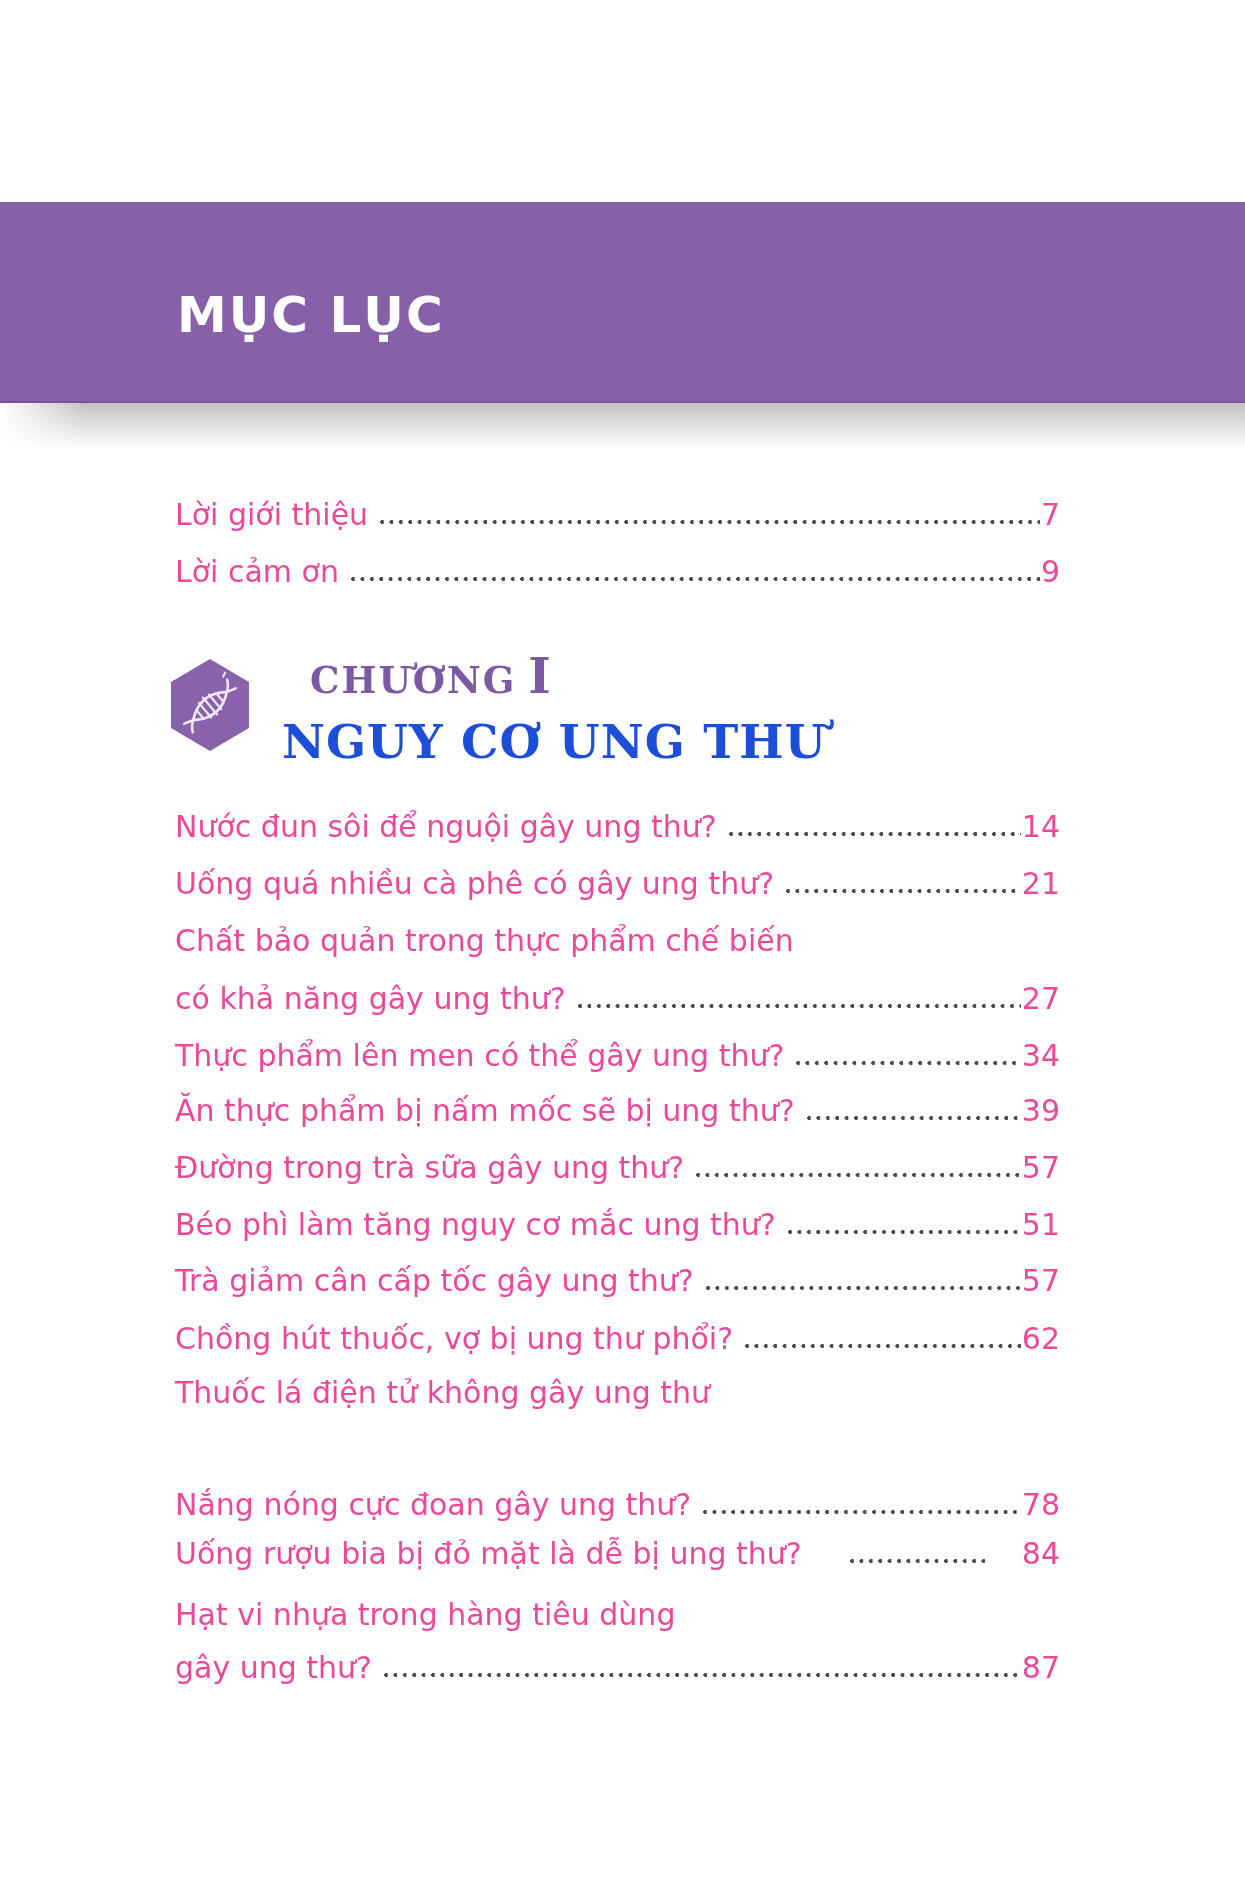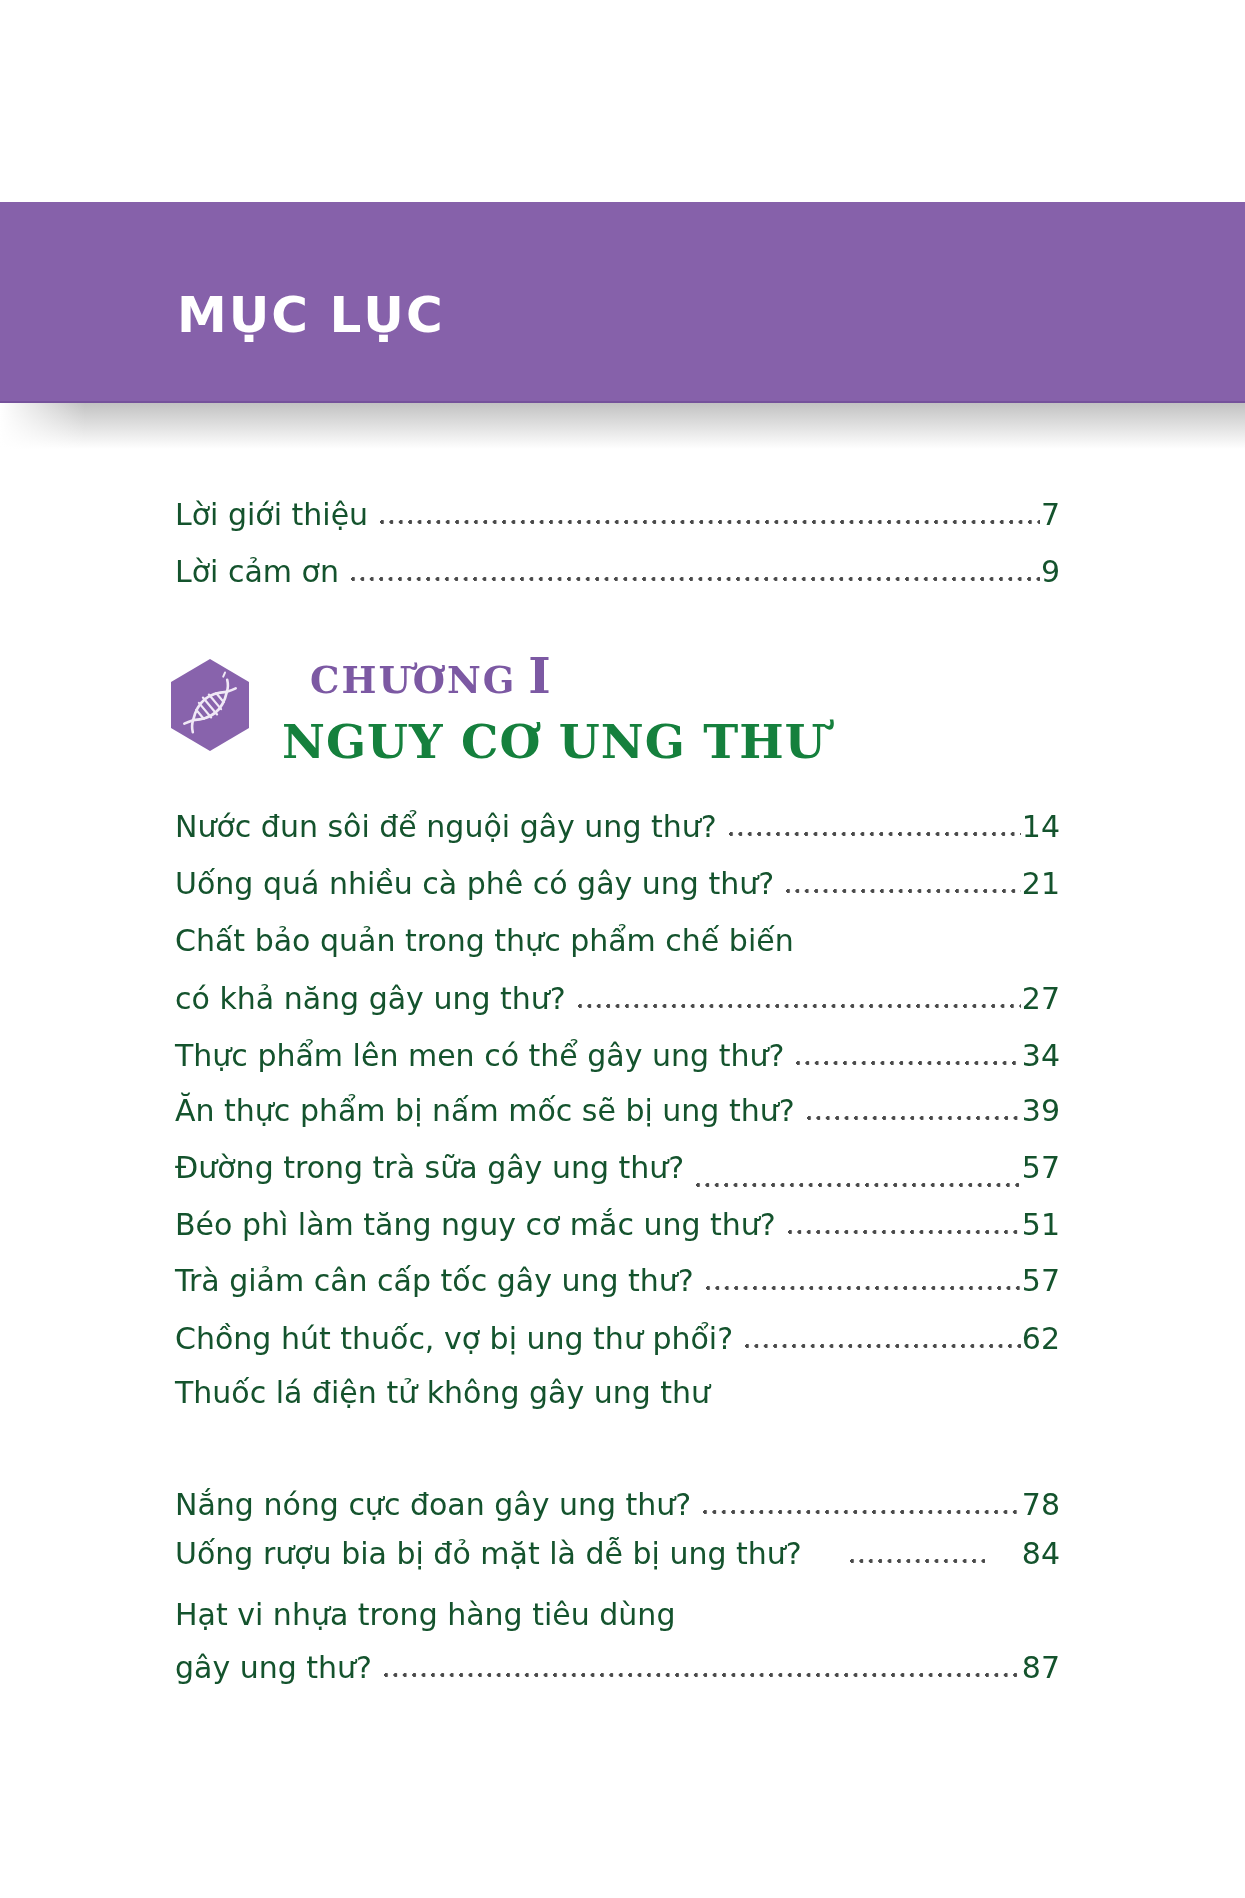--- a/index.html
+++ b/index.html
@@ -27,42 +27,42 @@
   }
   .band-shadow::before {
     content:""; position:absolute; left:0; top:0; width:85px; height:100%;
     background:linear-gradient(to right, #ffffff, rgba(255,255,255,0));
   }
 
   
   .row {
     position:absolute; left:175px; right:185px; height:40px;
     display:flex; align-items:baseline;
-    font-size:30px; color:#14532d; line-height:40px;
+    font-size:30px; color:#ec4899; line-height:40px;
   }
   .row .txt { white-space:nowrap; }
   .leader {
     flex:1 1 auto; height:6px; margin-left:12px; margin-right:1px;
     background-image:radial-gradient(circle at 2.2px 3px, #4a4a4a 1.8px, transparent 2.1px);
     background-size:9.4px 6px; background-repeat:repeat-x;
   }
   .pg { white-space:nowrap; }
 
   
   .chapter-kicker {
     position:absolute; left:284px; top:650px;
     font-family:"DejaVu Serif","Liberation Serif",serif; font-weight:bold;
     color:#7c59a3; line-height:1.1;
   }
   .chapter-kicker .k { font-size:37px; letter-spacing:2px; vertical-align:baseline;margin-left:26px; }
   .chapter-kicker .n { font-size:48px; margin-left:12px; vertical-align:baseline; }
   .chapter-title {
     position:absolute; left:282px; top:716px;
     font-family:"DejaVu Serif","Liberation Serif",serif; font-weight:bold;
-    font-size:47px; letter-spacing:1px; color:#15803d; line-height:1.1;
+    font-size:47px; letter-spacing:1px; color:#1d4ed8; line-height:1.1;
   }
   .hexagon { position:absolute; left:171px; top:659px; }
 </style>
 </head>
 <body>
 
 <div class="page">
 
   <div class="band">
     <div class="band-title">MỤC LỤC</div>
@@ -127,21 +127,21 @@
   <div class="row" style="top:1036px;">
     <span class="txt">Thực phẩm lên men có thể gây ung thư?</span>
     <span class="leader"></span>
     <span class="pg">34</span>
   </div>
   <div class="row" style="top:1091px;">
     <span class="txt">Ăn thực phẩm bị nấm mốc sẽ bị ung thư?</span>
     <span class="leader"></span>
     <span class="pg">39</span>
   </div>
-  <div class="row" style="top:1148px;align-items:flex-end;">
+  <div class="row" style="top:1148px;">
     <span class="txt">Đường trong trà sữa gây ung thư?</span>
     <span class="leader"></span>
     <span class="pg">57</span>
   </div>
   <div class="row" style="top:1205px;">
     <span class="txt">Béo phì làm tăng nguy cơ mắc ung thư?</span>
     <span class="leader"></span>
     <span class="pg">51</span>
   </div>
   <div class="row" style="top:1261px;">

